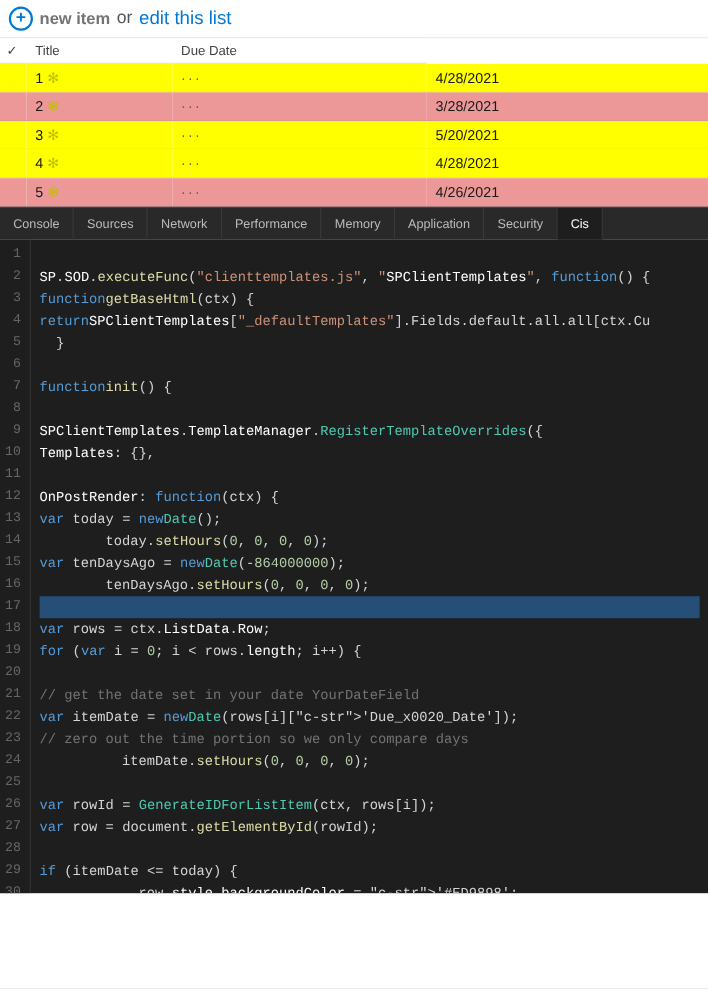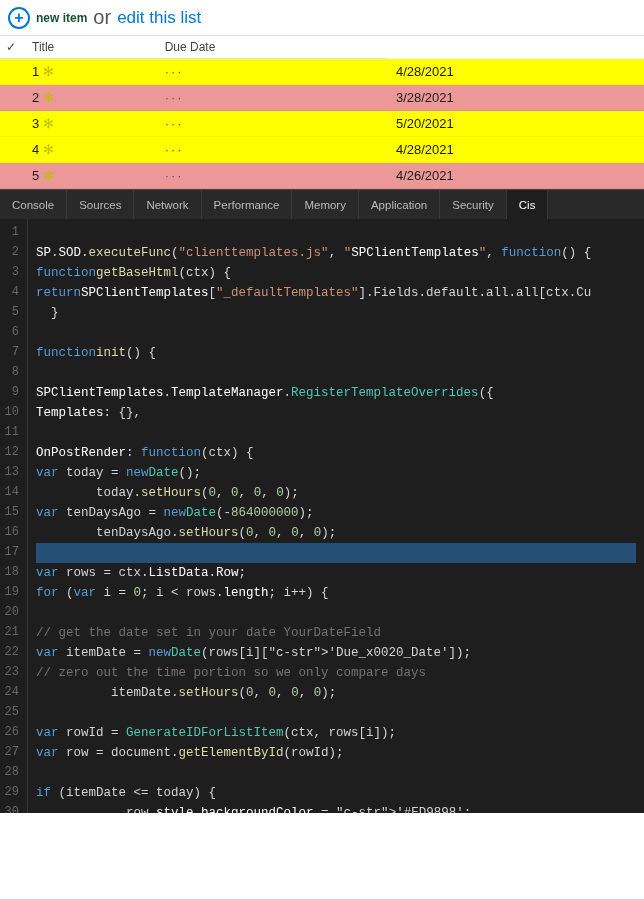--- a/index.html
+++ b/index.html
@@ -33,27 +33,27 @@
       border-radius: 50%;
       display: flex;
       align-items: center;
       justify-content: center;
       color: #0078d4;
       font-size: 16px;
       font-weight: bold;
       flex-shrink: 0;
     }
     #sp-title-row .new-item-link {
-      color: #14532d;
+      color: #737373;
       font-weight: 600;
-      font-size: 12px;
+      font-size: 15px;
     }
     #sp-title-row .or-text {
       color: #555;
-      font-size: 20px;
+      font-size: 16px;
     }
     #sp-title-row .edit-link {
       color: #0078d4;
       font-size: 17px;
     }
 
     #sp-toolbar {
       display: flex;
       align-items: center;
       gap: 8px;

